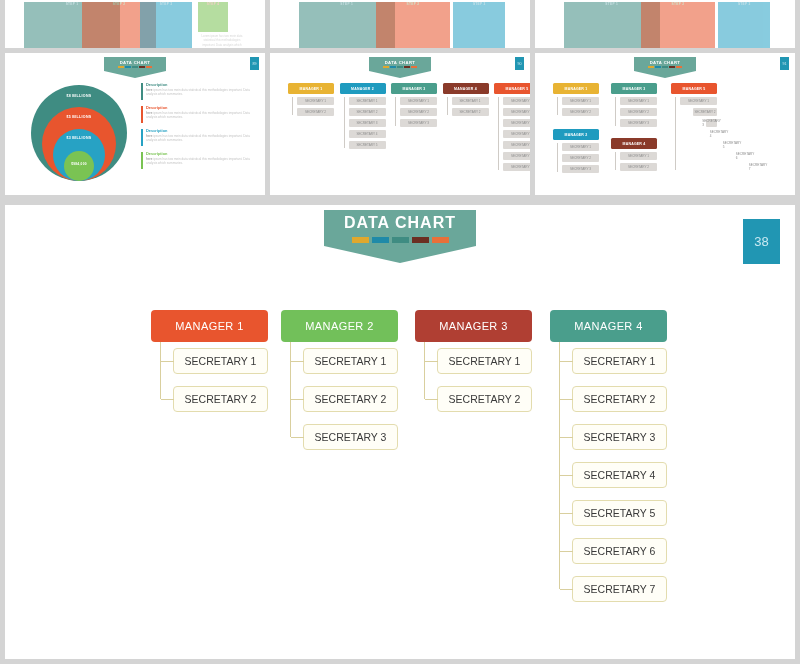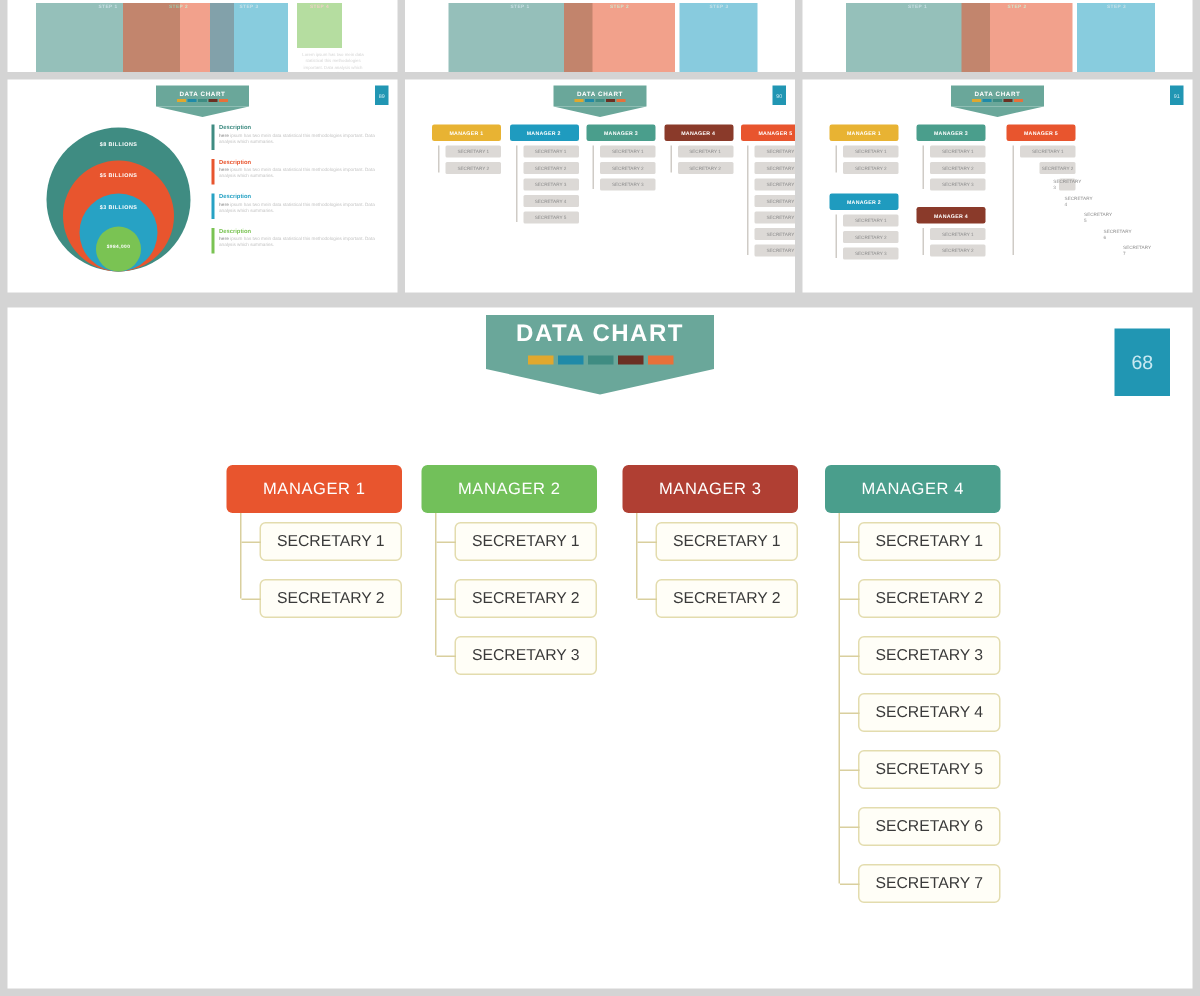--- a/index.html
+++ b/index.html
@@ -416,21 +416,21 @@
               <i style="background: rgb(224, 168, 46);"></i>
               <i style="background: rgb(31, 138, 168);"></i>
               <i style="background: rgb(63, 140, 130);"></i>
               <i style="background: rgb(107, 47, 34);"></i>
               <i style="background: rgb(232, 112, 58);"></i>
             </div>
         </div>
         <div class="point"></div>
       </div>
     </div>
-    <div class="page-badge">68</div>
+    <div class="page-badge">38</div>
     <div class="org" id="orgMain">
         <div class="col" style="left: 146px;">
           <div class="mgr" style="background: rgb(232, 85, 46);">MANAGER 1</div>
           <div class="children">
             <div class="trunk" style="height: 57px;"></div>
             <div class="sec">SECRETARY 1</div>
             <div class="sec">SECRETARY 2</div>
           </div>
         </div>
         <div class="col" style="left: 276px;">

